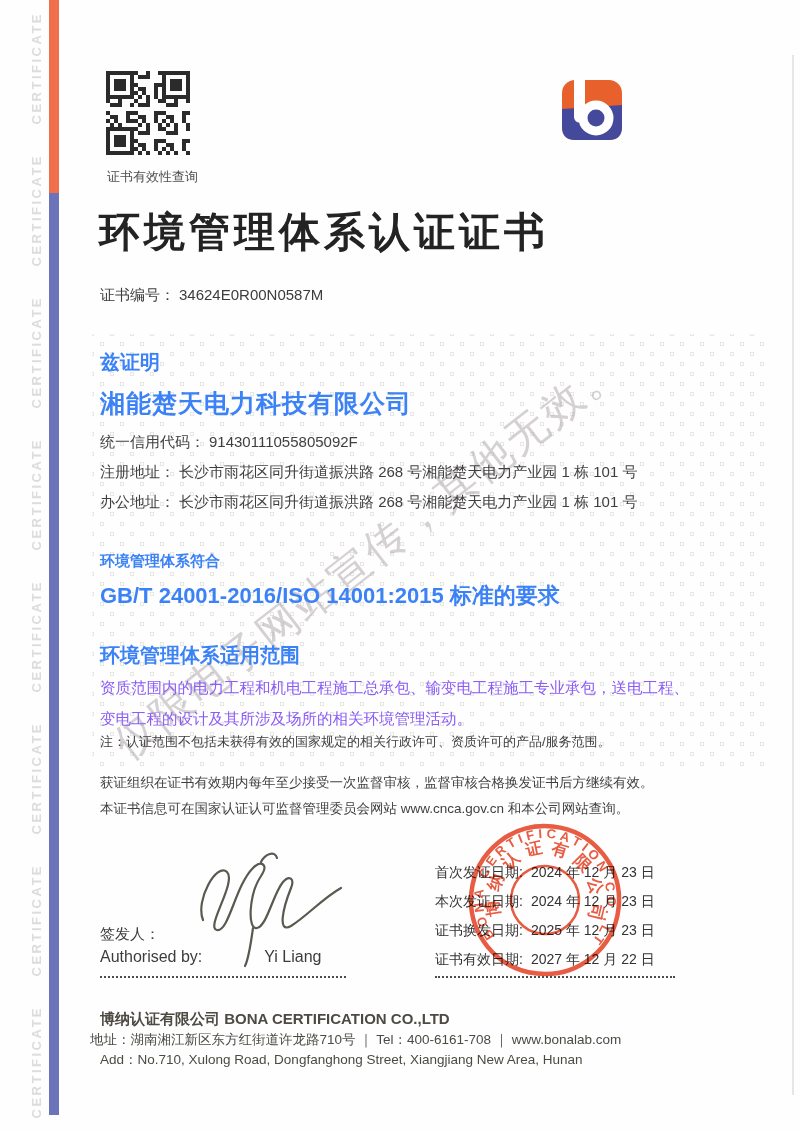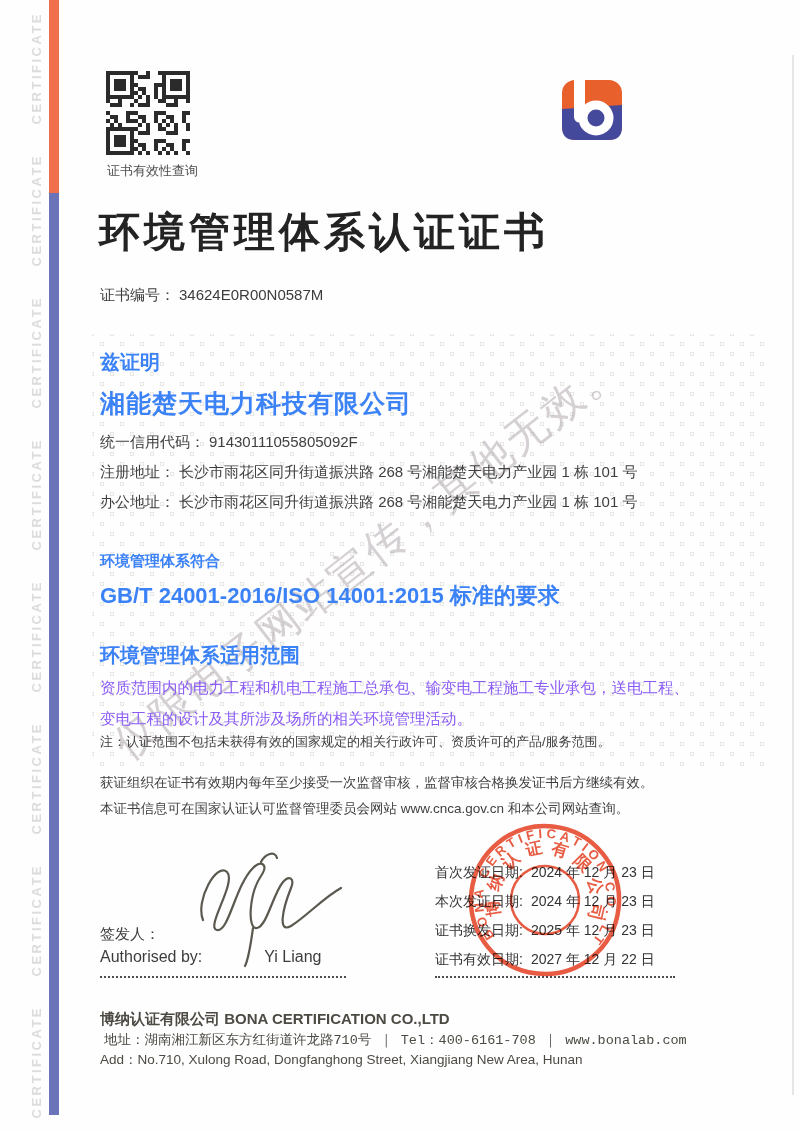--- a/index.html
+++ b/index.html
@@ -21,21 +21,21 @@
     background-image:
       radial-gradient(circle, rgba(185,185,176,0) 1.1px, rgba(185,185,176,.33) 1.3px, rgba(185,185,176,.33) 2.2px, rgba(185,185,176,0) 2.5px),
       radial-gradient(circle, rgba(185,185,176,0) 1.1px, rgba(185,185,176,.33) 1.3px, rgba(185,185,176,.33) 2.2px, rgba(185,185,176,0) 2.5px);
     background-size:20px 20px,20px 20px;background-position:0 0,10px 10px;}
   
   .wm{position:absolute;left:120px;top:722px;z-index:2;font-size:42px;font-weight:500;
       letter-spacing:3px;white-space:nowrap;color:rgba(178,170,174,.55);
       transform:rotate(-38deg);transform-origin:0 50%;}
   
   .qr{left:106px;top:71px;z-index:4;}
-  .qr-caption{left:107px;top:162px;font-size:13px;color:#4f4f4f;z-index:4;}
+  .qr-caption{left:107px;top:168px;font-size:13px;color:#4f4f4f;z-index:4;}
   
   .logo{left:562px;top:80px;display:flex;gap:16px;align-items:flex-start;z-index:4;}
   .logo-cn{font-size:38px;font-weight:600;color:#8c8c8c;letter-spacing:8px;line-height:42px;}
   .logo-en{font-size:17px;font-weight:700;color:#8c8c8c;letter-spacing:1px;margin-top:2px;}
   .title{left:99px;top:205px;margin:0;font-family:"Liberation Serif","DejaVu Serif",serif;
          font-size:41px;font-weight:700;color:#232323;letter-spacing:4px;z-index:4;}
   .cert-no{left:100px;top:286px;font-size:15px;color:#3c3c3c;z-index:4;}
   .cert-no span{margin-right:4px;}
   .h-bold{font-weight:700;color:#3b82f6;z-index:4;}
   .intro{left:100px;top:349px;font-size:20px;}
@@ -61,21 +61,21 @@
   .dotline1{left:100px;top:976px;width:246px;}
   .dotline2{left:435px;top:976px;width:240px;}
   
   .dates{left:435px;top:864px;z-index:4;}
   .date-row{font-size:14px;color:#333;margin-bottom:11px;white-space:nowrap;}
   .date-row .dlab{margin-right:8px;}
   
   .stamp{left:465px;top:820px;z-index:5;mix-blend-mode:multiply;opacity:.9;transform:rotate(6deg);}
   
   .footer1{left:100px;top:1010px;font-size:15px;font-weight:600;color:#4c4a43;z-index:4;}
-  .footer2{left:104px;top:1031px;font-size:13.5px;font-weight:500;color:#4c4a43;z-index:4;font-family:Liberation Mono, monospace;}
+  .footer2{left:90px;top:1031px;font-size:13.5px;font-weight:500;color:#4c4a43;z-index:4;}
   .footer3{left:100px;top:1051px;font-size:13.5px;font-weight:500;color:#4c4a43;z-index:4;}
 </style>
 </head>
 <body>
 
 <div class="page">
 
   <div class="texture"></div>
   <div class="wm">仅限电子网站宣传，其他无效。</div>
 

